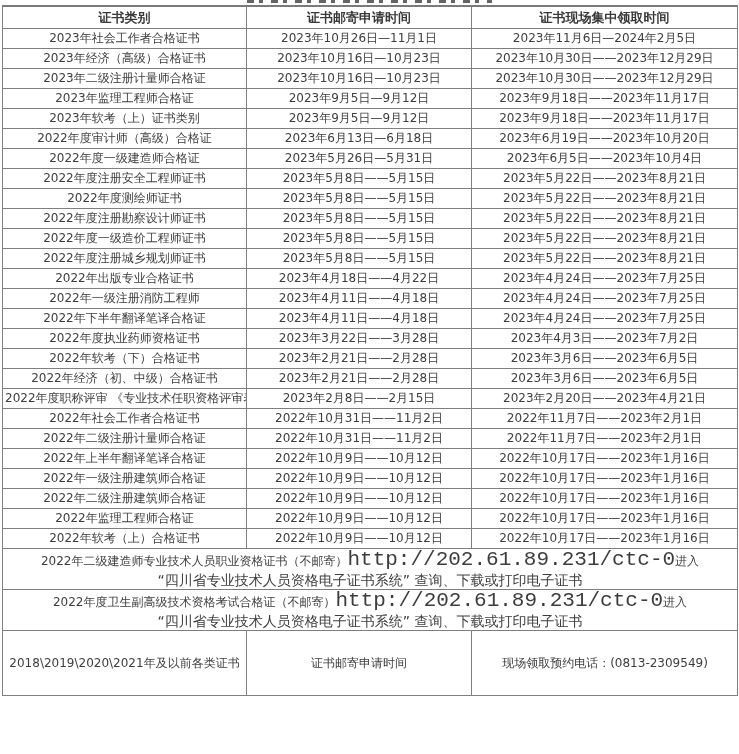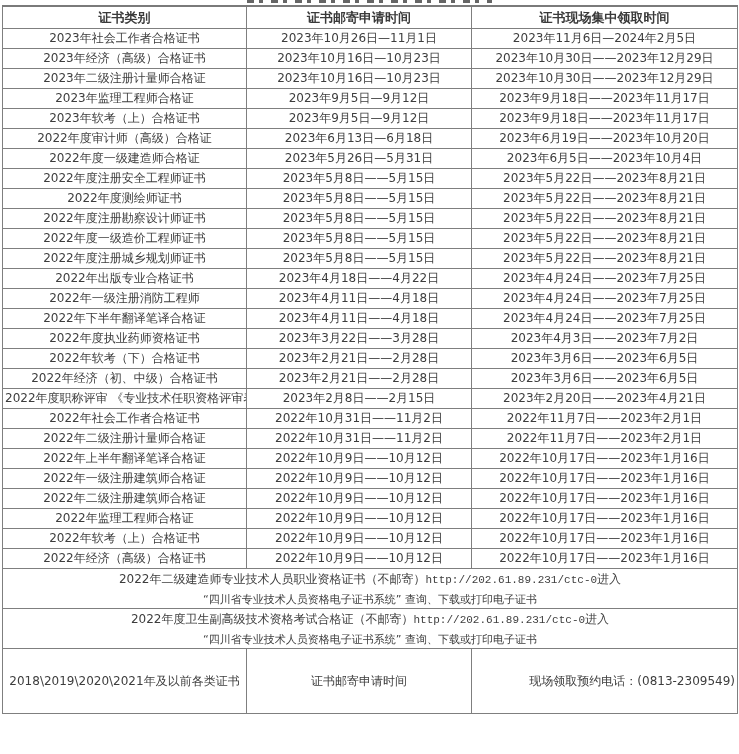--- a/index.html
+++ b/index.html
@@ -57,32 +57,32 @@
     height: auto;
     padding: 2px 0 3px 0;
     white-space: normal;
   }
   .notice-line1 {
     line-height: 21px;
     font-size: 12px;
   }
   .notice-line2 {
     line-height: 17px;
-    font-size: 11px;
+    font-size: 14px;
   }
   .url {
     font-family: "Liberation Mono", monospace;
-    font-size: 11px;
+    font-size: 21px;
     letter-spacing: 0px;
   }
   tr.footer-row td {
     height: 64px;
   }
   tr.footer-row td.left {
-    text-align: right;
+    text-align: center;
     padding-left: 3px;
   }
 </style>
 </head>
 <body>
 
 <div class="page">
   <div class="title-fragment"></div>
 
   <table class="cert-table">
@@ -113,21 +113,21 @@
           <td>2023年二级注册计量师合格证</td>
           <td>2023年10月16日—10月23日</td>
           <td>2023年10月30日——2023年12月29日</td>
         </tr>
         <tr>
           <td>2023年监理工程师合格证</td>
           <td>2023年9月5日—9月12日</td>
           <td>2023年9月18日——2023年11月17日</td>
         </tr>
         <tr>
-          <td>2023年软考（上）合格证书</td>
+          <td>2023年软考（上）证书类别</td>
           <td>2023年9月5日—9月12日</td>
           <td>2023年9月18日——2023年11月17日</td>
         </tr>
         <tr>
           <td>2022年度审计师（高级）合格证</td>
           <td>2023年6月13日—6月18日</td>
           <td>2023年6月19日——2023年10月20日</td>
         </tr>
         <tr>
           <td>2022年度一级建造师合格证</td>
@@ -219,25 +219,20 @@
           <td>2022年10月9日——10月12日</td>
           <td>2022年10月17日——2023年1月16日</td>
         </tr>
         <tr>
           <td>2022年监理工程师合格证</td>
           <td>2022年10月9日——10月12日</td>
           <td>2022年10月17日——2023年1月16日</td>
         </tr>
         <tr>
           <td>2022年软考（上）合格证书</td>
-          <td>2022年10月9日——10月12日</td>
-          <td>2022年10月17日——2023年1月16日</td>
-        </tr>
-        <tr>
-          <td>2022年经济（高级）合格证书</td>
           <td>2022年10月9日——10月12日</td>
           <td>2022年10月17日——2023年1月16日</td>
         </tr>
         <tr>
           <td colspan="3" class="notice">
             <div class="notice-line1"><span>2022年二级建造师专业技术人员职业资格证书（不邮寄）</span><span class="url">http://202.61.89.231/ctc-0</span><span>进入</span></div>
             <div class="notice-line2">“四川省专业技术人员资格电子证书系统” 查询、下载或打印电子证书</div>
           </td>
         </tr>
         <tr>

